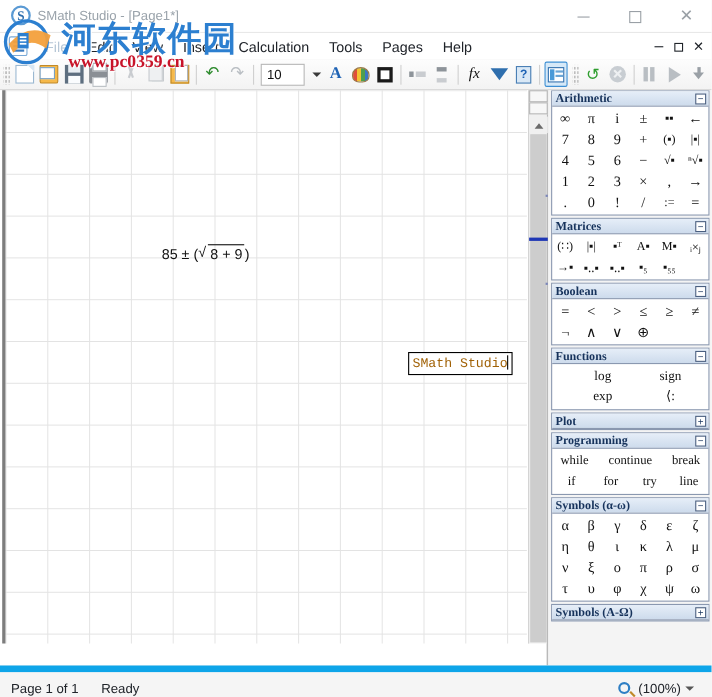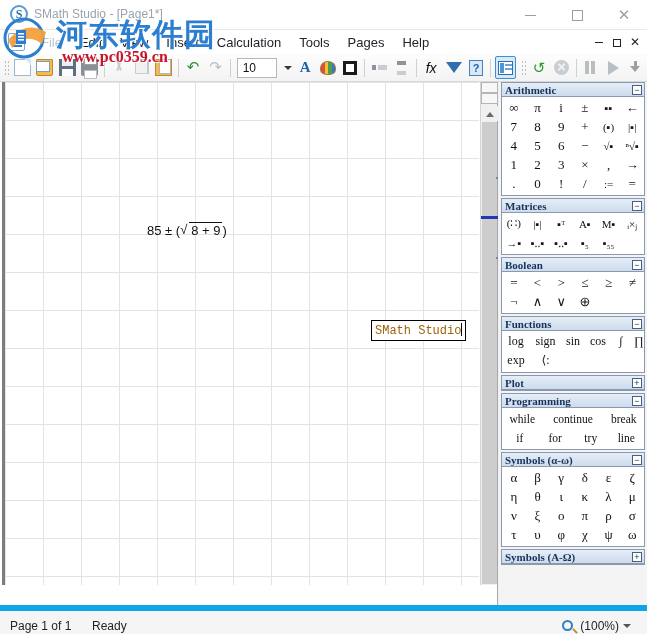--- a/index.html
+++ b/index.html
@@ -119,21 +119,21 @@
   .ico-palette{ width:16px;height:14px;border-radius:50% 50% 40% 40%; background:
       linear-gradient(90deg,#e04e3a 0 25%,#f2c233 25% 50%,#4f9e4f 50% 75%,#3b76c4 75% 100%);
       border:1px solid #9a7a4a;}
   .ico-square{ width:14px;height:14px;border:3px solid #1a1a1a; background:#fff;}
   .ico-align{ width:15px;height:11px; }
   .ico-align::before{content:"";position:absolute;left:0;top:3px;width:4px;height:5px;background:#8e949a;}
   .ico-align::after{content:"";position:absolute;left:6px;top:3px;width:9px;height:5px;background:#c9ccd0;}
   .ico-valign{ width:13px;height:14px;}
   .ico-valign::before{content:"";position:absolute;left:2px;top:0;width:9px;height:4px;background:#8e949a;}
   .ico-valign::after{content:"";position:absolute;left:2px;bottom:0;width:9px;height:4px;background:#c9ccd0;}
-  .tb-fx{ font-style:italic; font-family:Liberation Sans, sans-serif; font-size:14px; color:#111; }
+  .tb-fx{ font-style:italic; font-family:Liberation Serif, serif; font-size:14px; color:#111; }
   .ico-funnel{ width:0;height:0;border-left:8px solid transparent;border-right:8px solid transparent;border-top:11px solid #2f6fae;position:relative;}
   .ico-funnel::after{content:"";position:absolute;left:-1px;top:11px;width:2px;height:5px;background:#2f6fae;}
   .ico-help{ width:14px;height:16px;border:1px solid #4a7fb5;background:#d9e8f6;color:#1f63b5;font-size:11px;text-align:center;line-height:14px;font-weight:bold;}
   .ico-panel{ width:15px;height:14px;border:1px solid #2f6fae;background:#fff;}
   .ico-panel::before{content:"";position:absolute;left:1px;top:1px;width:4px;height:10px;background:#4a9ad8;}
   .ico-panel::after{content:"";position:absolute;left:6px;top:2px;width:7px;height:2px;background:#6ba6d6;box-shadow:0 4px 0 #6ba6d6;}
   .ico-refresh{ color:#2f9e2f; font-size:15px; }
   .ico-stop{ width:15px;height:15px;border-radius:50%;background:#c8cdd2;position:relative;}
   .ico-stop::before,.ico-stop::after{content:"";position:absolute;left:3px;top:6px;width:9px;height:2px;background:#eef0f2;}
   .ico-stop::before{transform:rotate(45deg);}.ico-stop::after{transform:rotate(-45deg);}
@@ -198,21 +198,21 @@
   }
   .pal-body { padding:1px 0 2px 0; }
   .pal-row { display:flex; }
   .pal-cell {
     flex:1; height:19px; display:flex; align-items:center; justify-content:center;
     font-family:"Liberation Serif", serif; font-size:13px; color:#111;
   }
   .pal-cell.small { font-size:11px; }
   .pal-cell.fn { font-size:12px; }
   .pal-cell.kw { font-size:11.5px; }
-  .pal-row.fnrow .pal-cell { flex:none; }
+  .pal-row.fnrow .pal-cell { flex:none;margin-left:32px; }
 
   
   .statusbar {
     position:absolute; left:0; top:605px; width:647px; height:42px;
     background:#f5f5f5; border-top:6px solid #0ea5e9;
   }
   .sb-page { position:absolute; left:10px; top:8px; font-size:12px; color:#20242a; }
   .sb-ready { position:absolute; left:92px; top:8px; font-size:12px; color:#20242a; }
   .sb-zoomicon { position:absolute; right:74px; top:9px; width:11px; height:11px;
      border:2px solid #2f7fc4; border-radius:50%; }

